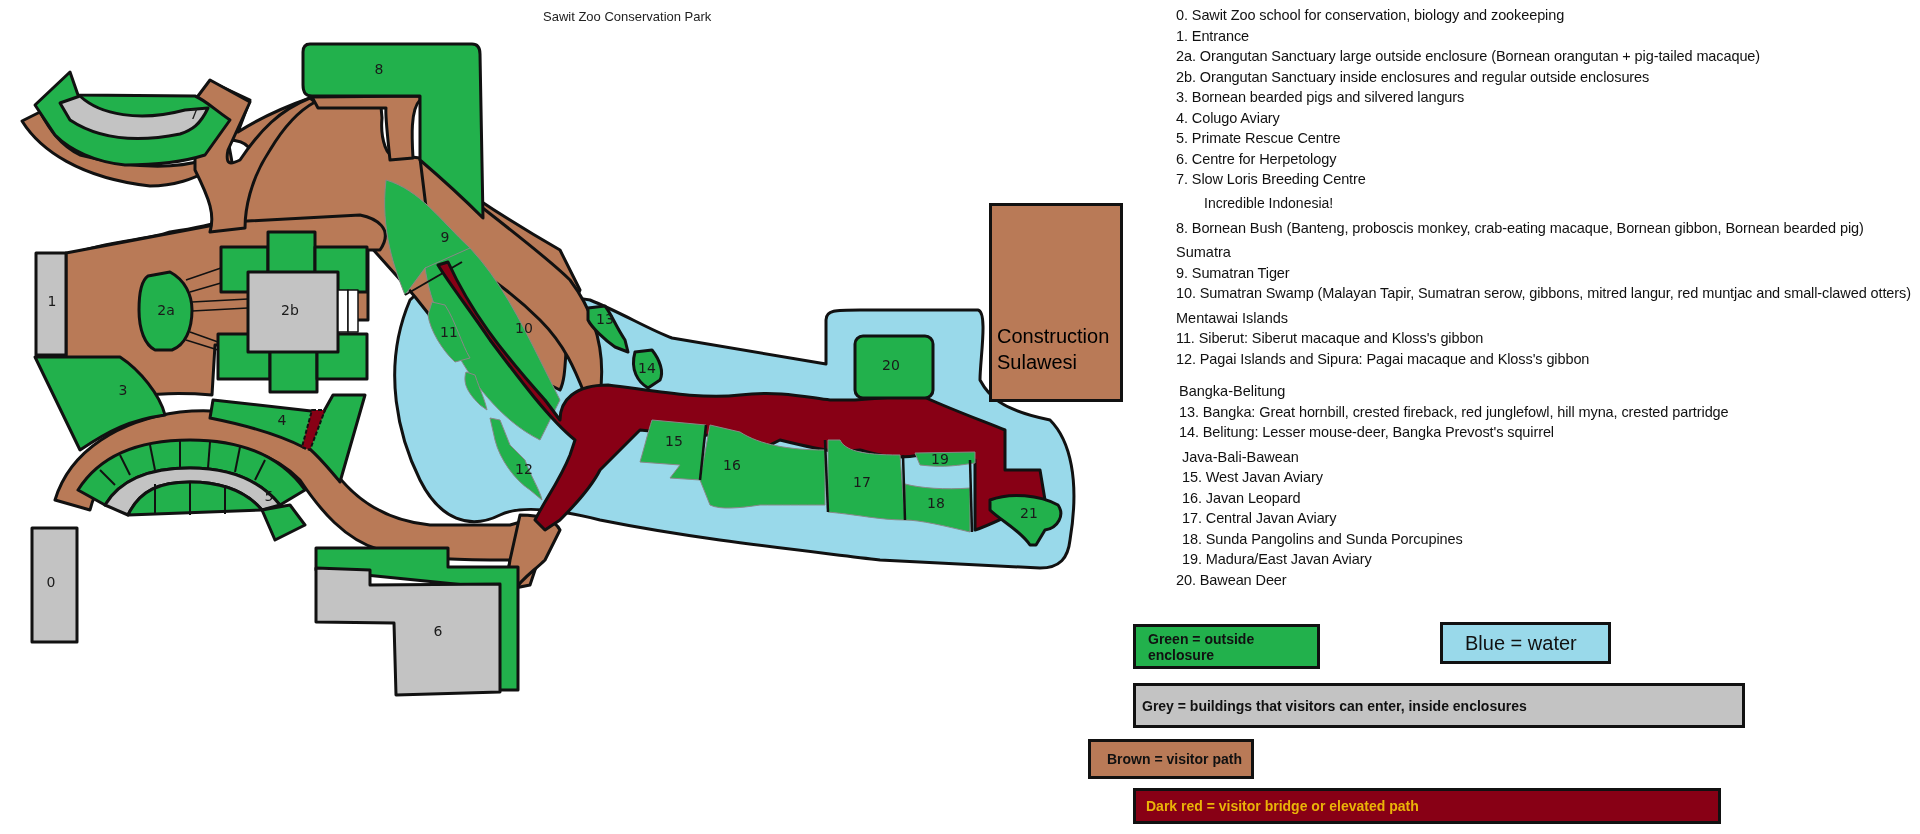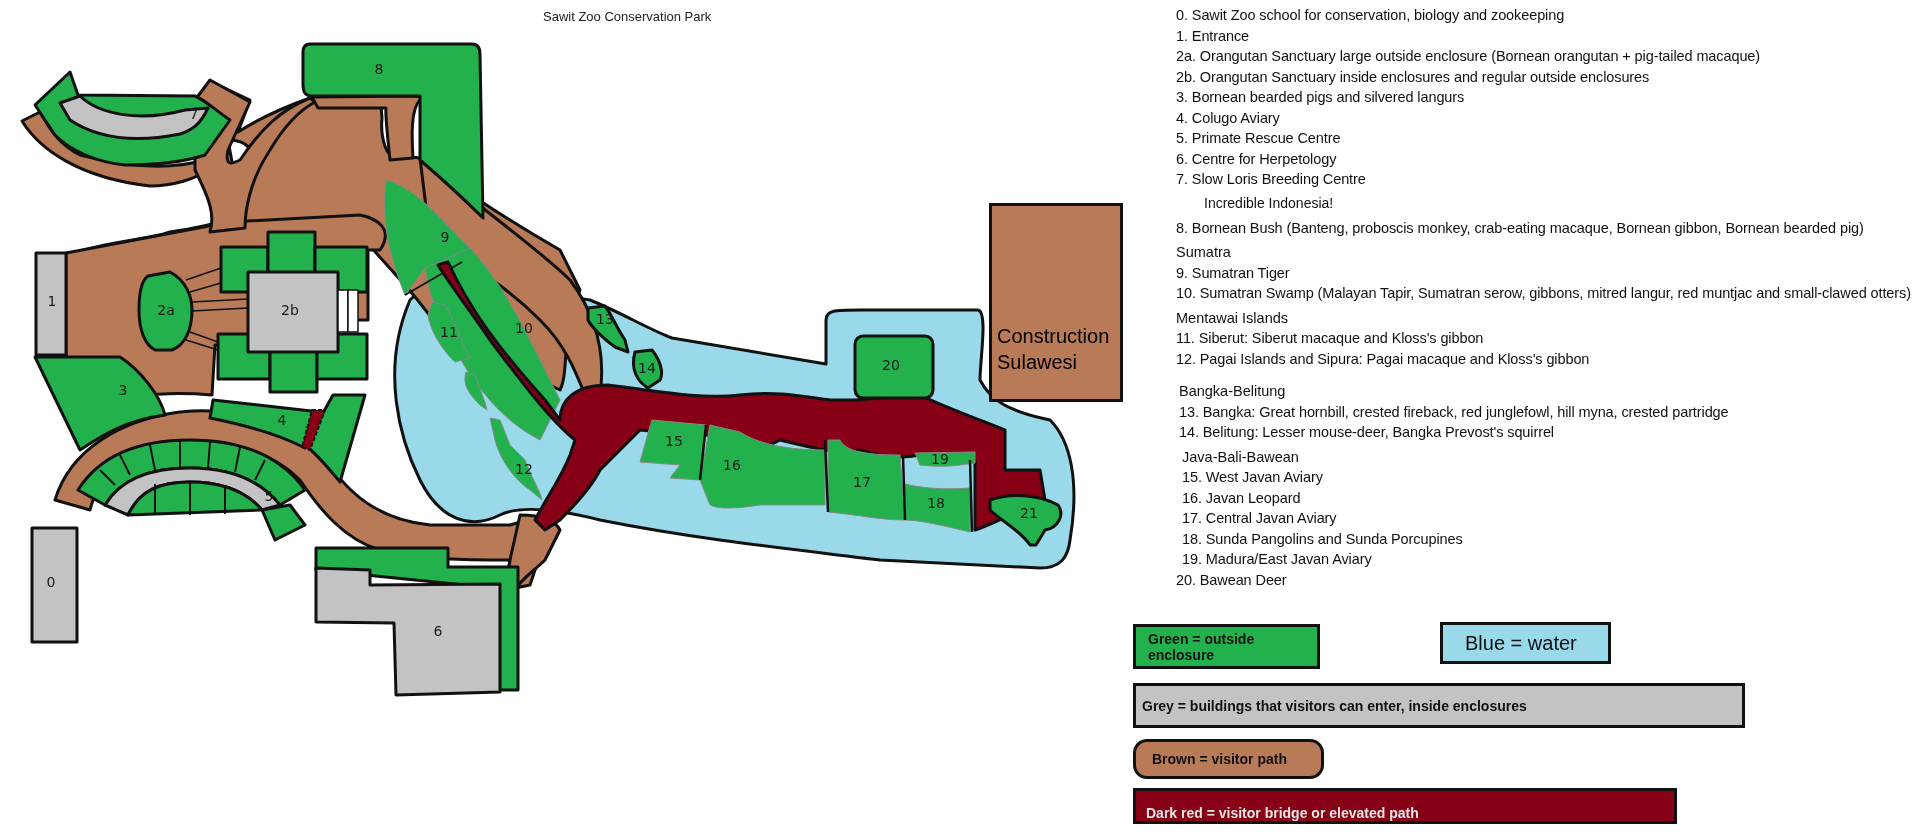--- a/index.html
+++ b/index.html
@@ -239,18 +239,18 @@
 
 <div class="key-box" style="left:1133px;top:624px;width:187px;height:45px;background:#22b14c;padding-left:12px;">
     <span>Green = outside enclosure</span>
   </div>
 <div class="key-box" style="left:1440px;top:622px;width:171px;height:42px;background:#99d9ea;padding-left:22px;font-weight:normal;font-size:20px;">
     <span>Blue = water</span>
   </div>
 <div class="key-box" style="left:1133px;top:683px;width:612px;height:45px;background:#c3c3c3;padding-left:6px;">
     <span>Grey = buildings that visitors can enter, inside enclosures</span>
   </div>
-<div class="key-box" style="left:1133px;top:739px;width:191px;height:40px;background:#b97a57;padding-left:16px;border-radius:14px;">
+<div class="key-box" style="left:1088px;top:739px;width:166px;height:40px;background:#b97a57;padding-left:16px;">
     <span>Brown = visitor path</span>
   </div>
-<div class="key-box" style="left:1133px;top:788px;width:544px;height:36px;background:#880015;color:#e5e5e5;padding-left:10px;align-items:flex-end;">
+<div class="key-box" style="left:1133px;top:788px;width:588px;height:36px;background:#880015;color:#eab308;padding-left:10px;">
     <span>Dark red = visitor bridge or elevated path</span>
   </div>
 
 </body></html>

